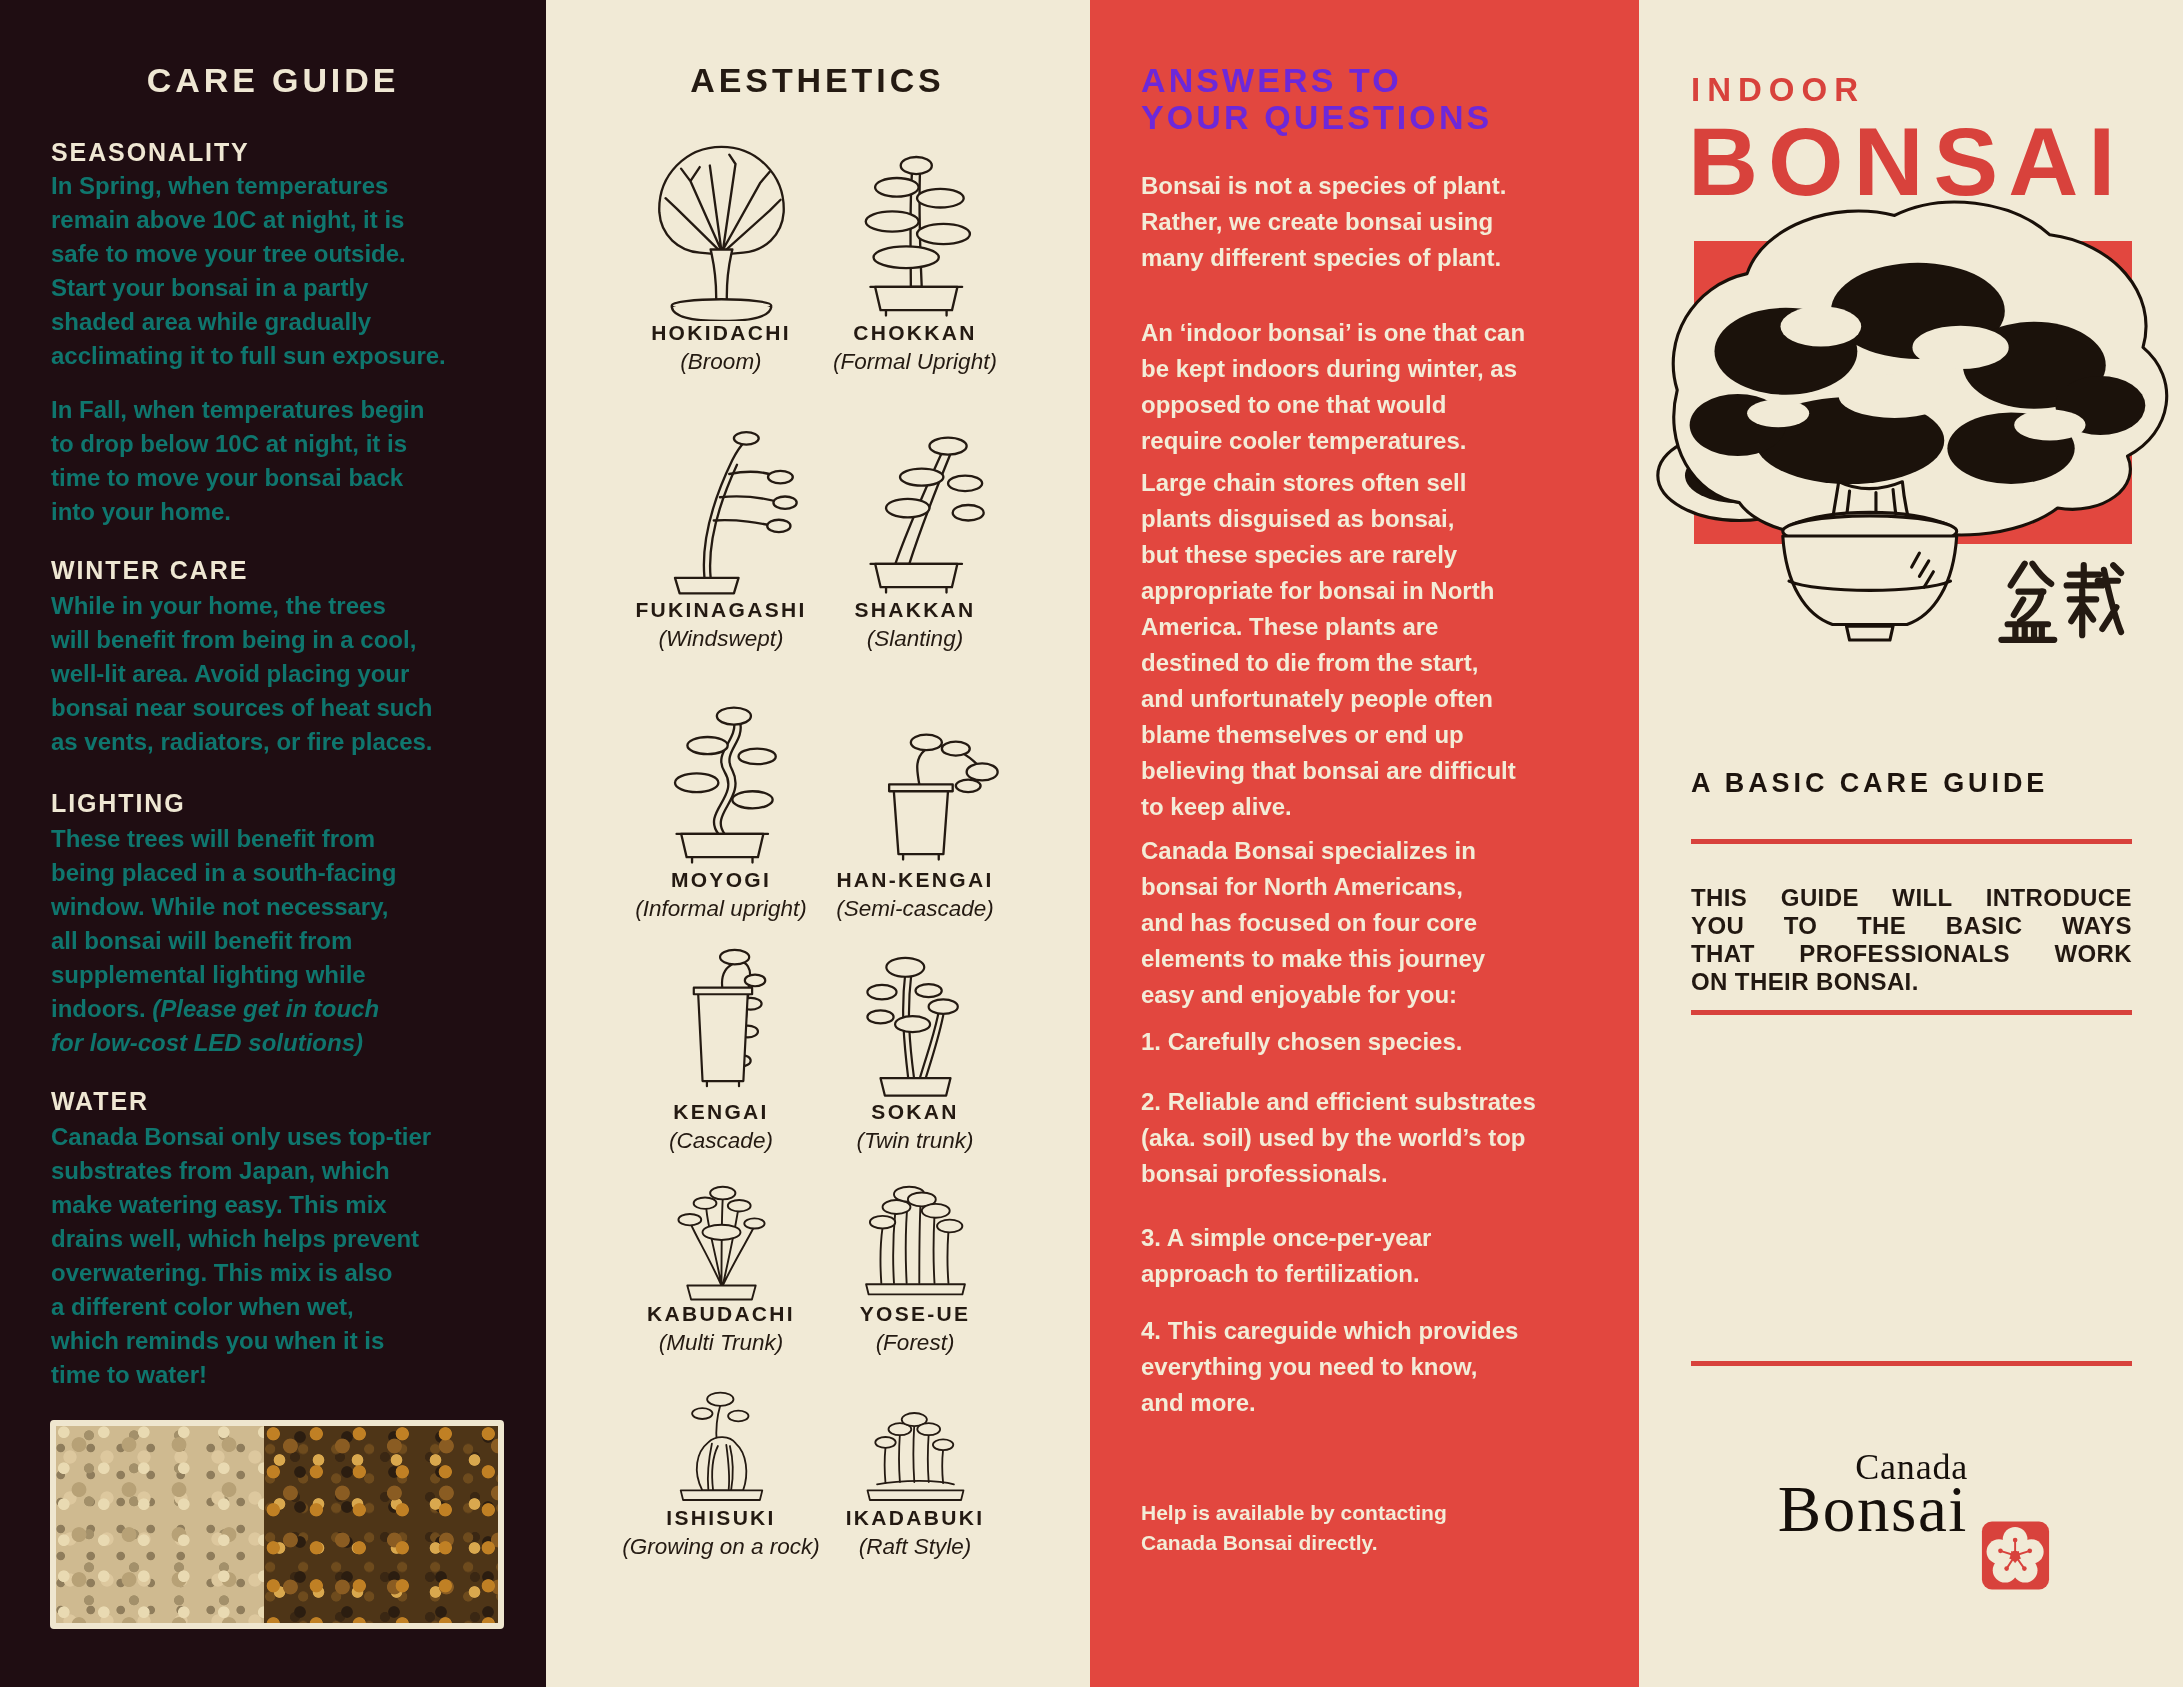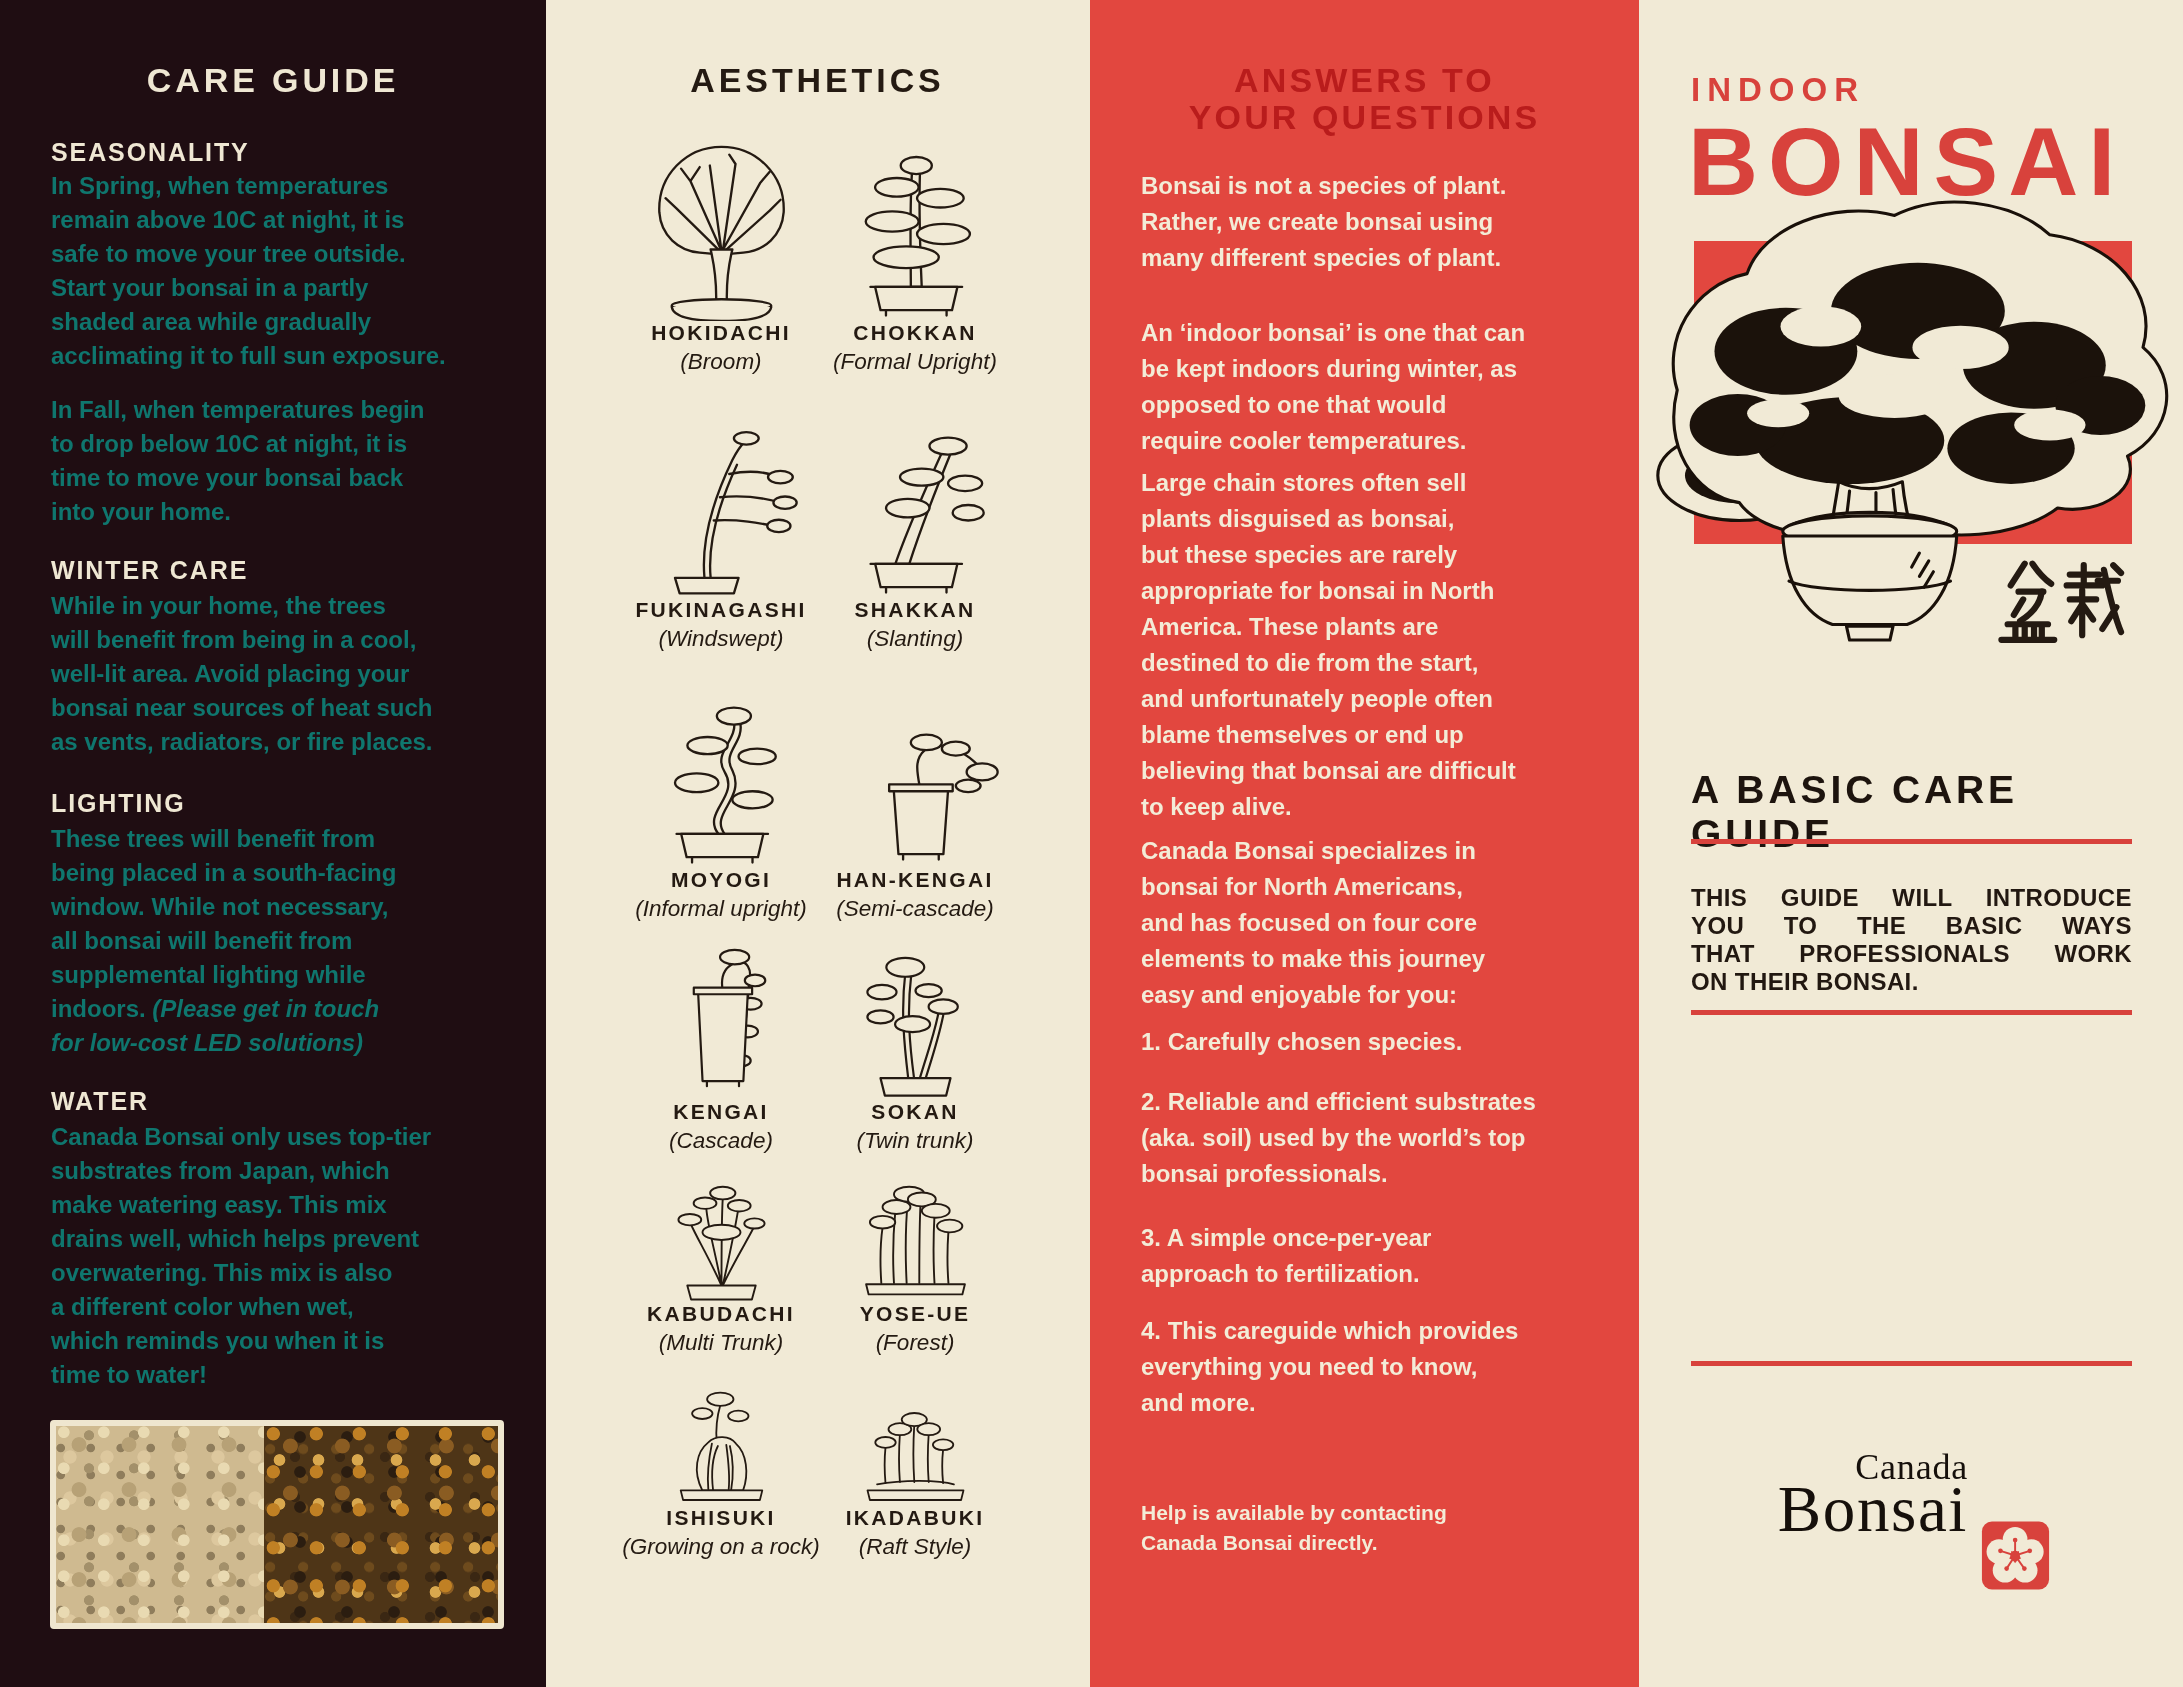--- a/index.html
+++ b/index.html
@@ -45,33 +45,33 @@
     font-size:34px;font-weight:700;letter-spacing:3.9px;color:#241a12;}
   .cell{position:absolute;width:202px;text-align:center;color:#241a12;}
   .cell .nm{font-size:21px;font-weight:700;letter-spacing:2.3px;line-height:23px;}
   .cell .st{font-size:22.5px;font-style:italic;line-height:25px;margin-top:5.4px;}
   .ill svg{display:block;margin:0 auto;}
   .ill path,.ill ellipse,.ill line{stroke:#241a12;stroke-width:3;fill:none;
     stroke-linecap:round;stroke-linejoin:round;}
   .ill .fl{fill:#f1ead6;}
 
   
-  .red-title{left:1141px;top:62px;width:447px;text-align:center;font-size:34px;
-    font-weight:700;letter-spacing:3.1px;line-height:37px;color:#b91c1c;}
+  .red-title{left:1141px;top:62px;width:447px;text-align:left;font-size:34px;
+    font-weight:700;letter-spacing:3.1px;line-height:37px;color:#6d28d9;}
   .body-red{left:1141px;width:447px;font-size:24px;font-weight:700;
     line-height:36px;color:#f3ecd7;}
   .help{font-size:21px;line-height:29.5px;}
 
   
   .kicker{left:1691px;top:71px;font-size:33px;font-weight:700;
     letter-spacing:7px;color:#d8423c;}
   .big-title{left:1688px;top:113px;font-size:97px;font-weight:700;
     letter-spacing:10px;line-height:97px;color:#d8423c;white-space:nowrap;}
   .red-square{left:1694px;top:241px;width:438px;height:303px;background:#e2473f;}
-  .subtitle{left:1691px;top:768px;width:441px;font-size:39px;font-weight:700;
+  .subtitle{left:1691px;top:768px;width:441px;font-size:27px;font-weight:700;
     letter-spacing:3.9px;color:#1d140e;}
   .rule{left:1691px;width:441px;height:5.4px;background:#d8423c;}
   .jpara{left:1691px;width:441px;color:#221811;}
   .jline{font-size:24px;font-weight:700;line-height:28px;letter-spacing:0.4px;
     text-align:justify;text-align-last:justify;}
   .jline.last{text-align-last:left;}
   .logo-text{left:1691px;top:1452px;width:277px;text-align:right;color:#16100b;
     font-family:"Liberation Serif",serif;}
   .logo-canada{font-size:36px;line-height:31px;letter-spacing:0.8px;}
   .logo-bonsai{font-size:65px;line-height:48px;letter-spacing:1.6px;margin-top:1.6px;}

